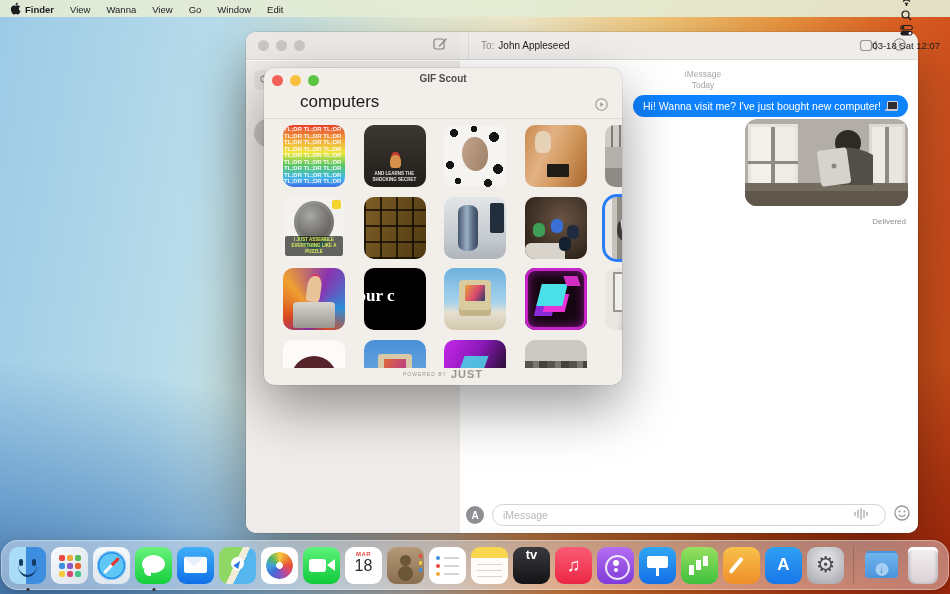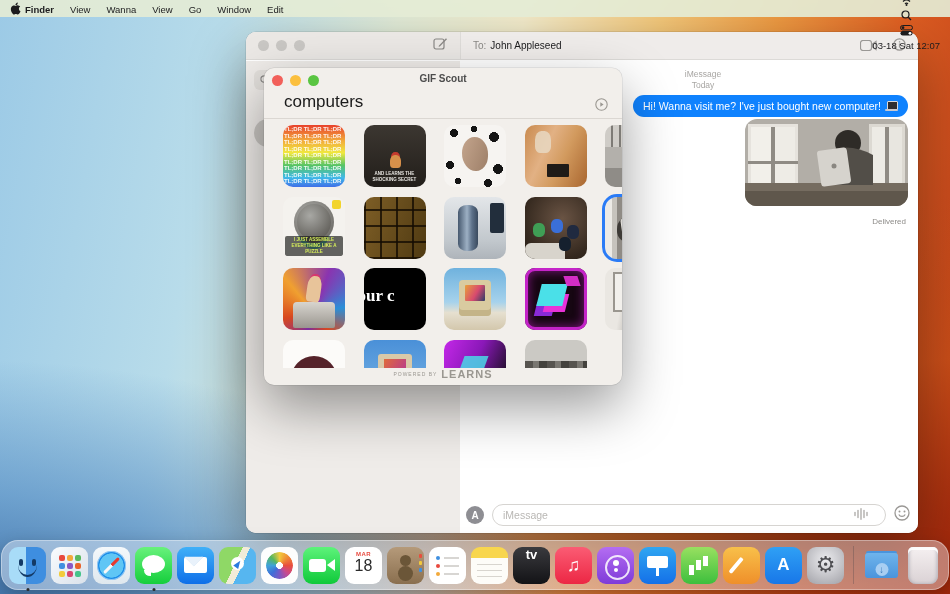--- a/index.html
+++ b/index.html
@@ -25,21 +25,21 @@
 
   
   .traffic { display:flex; gap:7px; }
   .traffic span { width:11px; height:11px; border-radius:50%; display:block; }
 
   
   #msg-win { position:absolute; left:246px; top:32px; width:672px; height:501px;
     border-radius:10px; background:#fff; z-index:10;
     box-shadow:0 22px 55px rgba(0,0,0,.38), 0 0 0 .5px rgba(0,0,0,.15); overflow:hidden; }
   #msg-titlebar { position:absolute; top:0; left:0; right:0; height:28px;
-    background:#efecea; border-bottom:1px solid #dcdad7; display:flex; }
+    background:#efecea; border-bottom:1px solid #dcdad7; display:flex;gap:8px; }
   #msg-titlebar .tb-sidebar { width:214px; display:flex; align-items:center; padding:0 12px;
     background:#ebe8e5; }
   #msg-titlebar .tb-main { flex:1; display:flex; align-items:center; padding:0 12px;
     border-left:1px solid #dedcd9; }
   #msg-traffic span { background:#c9c7c4; }
   .compose-btn { margin-left:auto; }
   #to-line { font-size:10px; color:#1c1c1e; }
   #to-line .to-label { color:#8a8885; margin-right:4px; }
   .hdr-icons { margin-left:auto; display:flex; gap:16px; align-items:center; }
 
@@ -76,21 +76,21 @@
 
   
   #gif-win { position:absolute; left:264px; top:68px; width:358px; height:317px; z-index:20;
     border-radius:10px; background:#f2efeb;
     box-shadow:0 22px 55px rgba(0,0,0,.4), 0 0 0 .5px rgba(0,0,0,.12); overflow:hidden; }
   #gif-traffic { position:absolute; top:7px; left:8px; }
   #gif-traffic .tl-red { background:#f2605a; } #gif-traffic .tl-yellow { background:#fbbf3e; }
   #gif-traffic .tl-green { background:#5ac542; }
   #gif-title { position:absolute; top:5px; left:0; right:0; text-align:center;
     font-size:10px; font-weight:bold; color:#4c4c4c; }
-  #gif-search-row { position:absolute; top:20px; left:1px; right:0; height:30px; }
+  #gif-search-row { position:absolute; top:20px; left:17px; right:0; height:30px; }
   #gif-search-text { position:absolute; left:19px; top:4px; font-size:17px; color:#1a1a1a; }
   #gif-history-btn { position:absolute; right:14px; top:9px; }
   #gif-divider { position:absolute; top:50px; left:0; right:0; height:1px; background:#dbd7d2; }
   #gif-grid { position:absolute; top:57px; left:19px; width:384px; height:243px; overflow:hidden;
     display:grid; grid-template-columns:repeat(5,62px); grid-auto-rows:62px; column-gap:18.5px; row-gap:9.5px; }
   #gif-footer { position:absolute; bottom:3px; left:0; right:0; text-align:center; color:#9a9791; }
   #gif-footer .pb { font-size:5px; letter-spacing:1px; vertical-align:2px; margin-right:4px; }
   #gif-footer .brand { font-size:11px; font-weight:bold; letter-spacing:1px; }
 
   .thumb { position:relative; width:62px; height:62px; border-radius:10px; overflow:hidden; }
@@ -523,21 +523,21 @@
         </div>
         <div class="thumb t-classic-macintosh"></div>
         <div class="thumb t-neon-glitch"></div>
         <div class="thumb t-window-scene"></div>
         <div class="thumb t-dark-semicircle"></div>
         <div class="thumb t-retro-computer-sky"></div>
         <div class="thumb t-neon-purple"></div>
         <div class="thumb t-city-scene"></div>
       </div>
     <div id="gif-footer">
-      <span class="pb">POWERED BY</span><span class="brand">LEARNS</span>
+      <span class="pb">POWERED BY</span><span class="brand">JUST</span>
     </div>
   </div>
 
   <div id="dock">
       <div class="dock-item dk-finder">
         <span class="run-dot"></span>
       </div>
       <div class="dock-item dk-launchpad"></div>
       <div class="dock-item dk-safari"></div>
       <div class="dock-item dk-messages">

